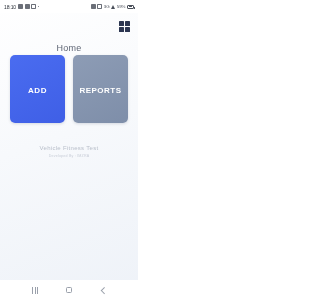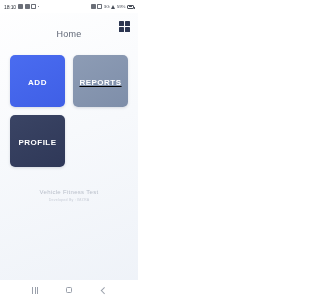--- a/index.html
+++ b/index.html
@@ -53,21 +53,21 @@
     width:1px;height:2px;background:#4a4f5a;border-radius:0 .5px .5px 0;
   }
   .batt i { position:absolute; left:.5px; top:.5px; bottom:.5px; width:70%; background:#4a4f5a; border-radius:.3px; display:block;}
   .sb-txt { font-size:4.4px; color:#4a4f5a; }
 
   
   .header {
     position:relative;
     flex:0 0 42px;
     display:flex; align-items:flex-end; justify-content:center;
-    padding-bottom:16px;
+    padding-bottom:2px;
   }
   .grid-icon {
     position:absolute; top:8px; right:8px;
     width:11px; height:11px;
     display:grid; grid-template-columns:1fr 1fr; grid-template-rows:1fr 1fr;
     gap:1.6px;
     cursor:pointer;
   }
   .grid-icon span { background:#2b3550; border-radius:.6px; display:block; }
   .page-title {
@@ -80,21 +80,21 @@
   
   .cards {
     flex:0 0 auto;
     padding:0 10px;
     display:grid;
     grid-template-columns:1fr 1fr;
     gap:8px;
   }
   .card {
     border-radius:5px;
-    height:52px;
+    height:68px;
     display:flex; flex-direction:column;
     align-items:center; justify-content:center;
     text-align:center;
     padding:6px 4px;
     cursor:pointer;
     box-shadow:0 1px 3px rgba(40,50,80,.16);
     overflow:hidden;
     gap:28px;
   }
   .card-icon {
@@ -115,21 +115,21 @@
   }
   .card-sub {
     font-size:4.2px;
     line-height:1.45;
     color:rgba(255,255,255,.86);
     max-width:50px;
     font-weight:400;
   }
   .c-add     { background:linear-gradient(150deg,#4a6cf0 0%,#3f5fe6 100%); }
   .c-view    { background:linear-gradient(150deg,#49c6ef 0%,#35b9e6 100%); }
-  .c-reports { background:linear-gradient(150deg,#8d9cb5 0%,#7e8ea9 100%);text-decoration:underline; }
+  .c-reports { background:linear-gradient(150deg,#8d9cb5 0%,#7e8ea9 100%); }
   .c-profile { background:linear-gradient(150deg,#3a4464 0%,#2f3858 100%); }
 
   
   .ic-svg { width:9px; height:9px; display:block; }
 
   
   .footer {
     flex:1 1 auto;
     display:flex; flex-direction:column;
     align-items:center; justify-content:flex-start;
@@ -224,30 +224,20 @@
       <div class="card-icon">
         <svg class="ic-svg" viewBox="0 0 24 24" fill="none" stroke="#ffffff" stroke-width="2" stroke-linejoin="round">
           <rect x="6" y="4" width="12" height="16" rx="1.5"></rect>
           <rect x="9.5" y="9" width="5" height="6" fill="#ffffff" stroke="none"></rect>
         </svg>
       </div>
       <div class="card-title">REPORTS</div>
       <div class="card-sub">Get issued certificate summary</div>
     </div>
 
-    <div class="card c-profile">
-      <div class="card-icon">
-        <svg class="ic-svg" viewBox="0 0 24 24" fill="none" stroke="#ffffff" stroke-width="2" stroke-linecap="round">
-          <circle cx="12" cy="9" r="3.2"></circle>
-          <path d="M5.5 19c1.3-3.4 4-5 6.5-5s5.2 1.6 6.5 5"></path>
-        </svg>
-      </div>
-      <div class="card-title">PROFILE</div>
-      <div class="card-sub">Manage your profile information</div>
-    </div>
 
   </div>
 
   <div class="footer">
     <div class="foot-title">Vehicle  Fitness Test</div>
     <div class="foot-sub">Developed By : IMZRA</div>
   </div>
 
   <div class="navbar">
     <div class="nav-btn">

